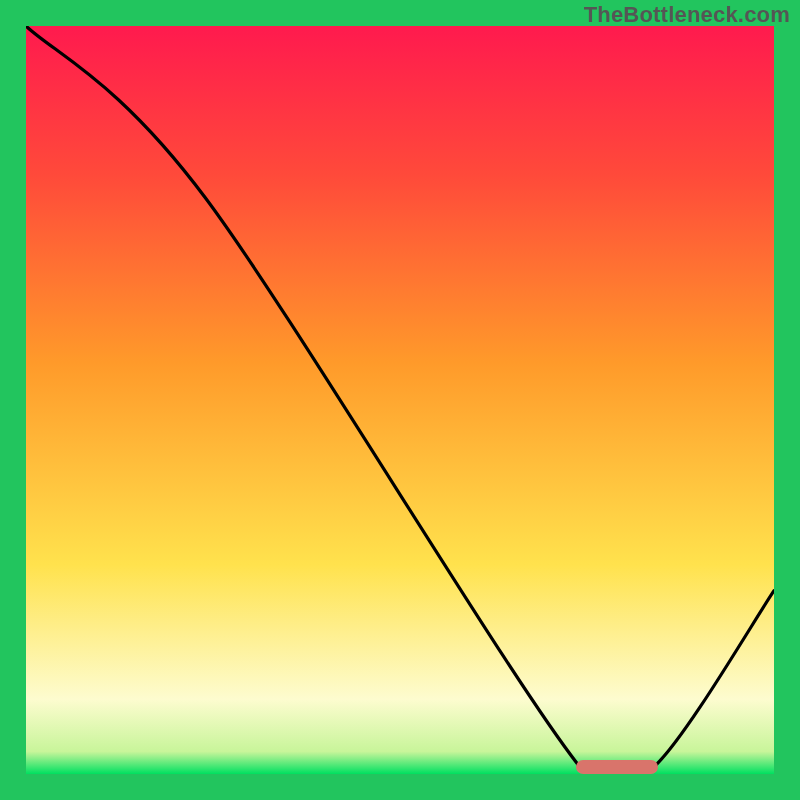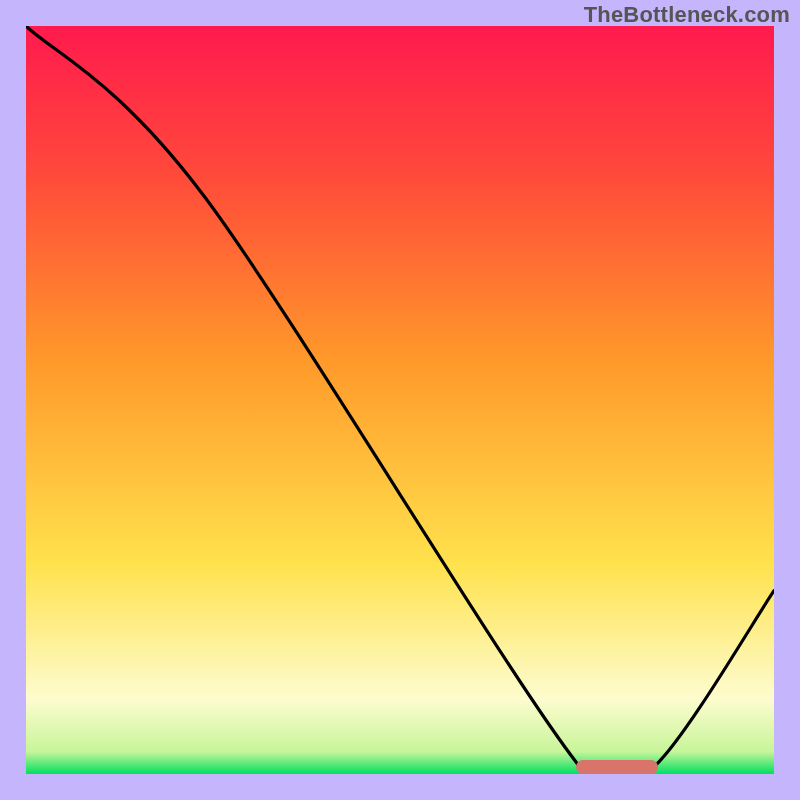--- a/index.html
+++ b/index.html
@@ -8,21 +8,21 @@
     background: #000;
     width: 800px;
     height: 800px;
     overflow: hidden;
     font-family: Arial, Helvetica, sans-serif;
   }
   .frame {
     position: relative;
     width: 800px;
     height: 800px;
-    background: #c4b5fd;
+    background: #22c55e;
   }
   .watermark {
     position: absolute;
     top: 2px;
     right: 10px;
     color: #555;
     font-size: 22px;
     font-weight: bold;
     letter-spacing: 0.2px;
     z-index: 10;

